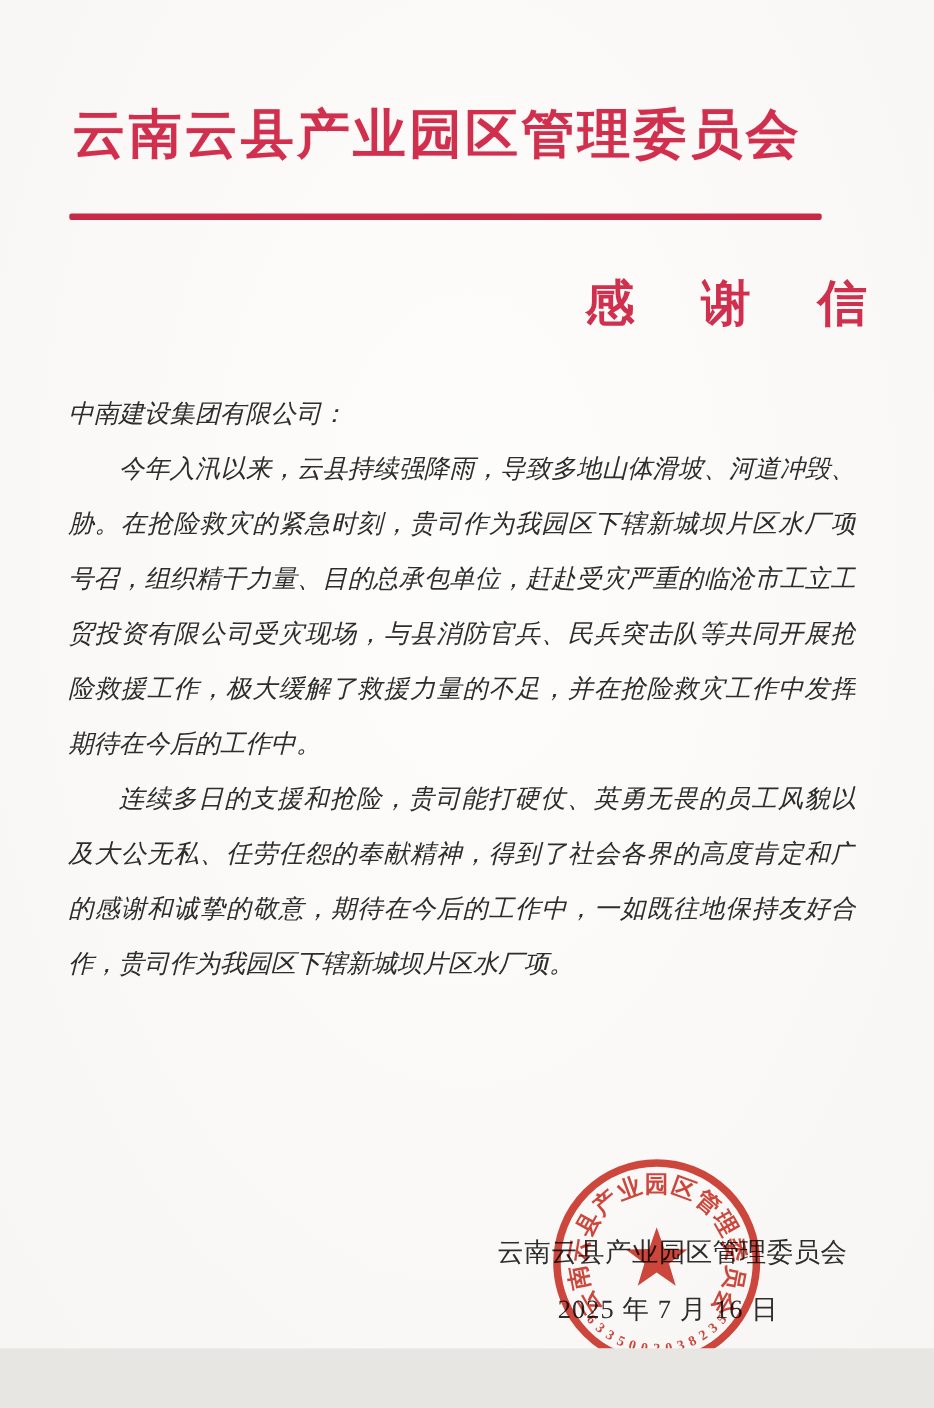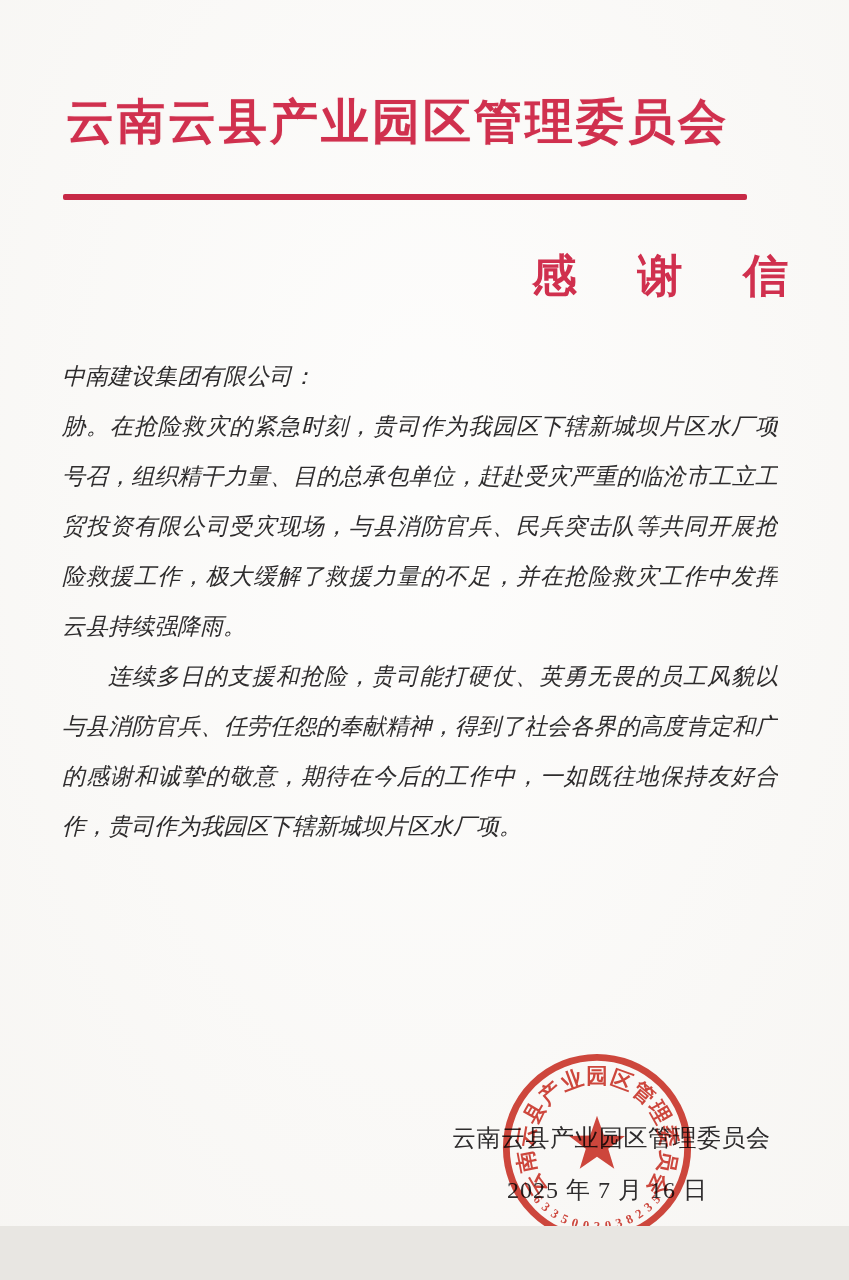--- a/index.html
+++ b/index.html
@@ -57,27 +57,28 @@
 <div class="page">
 
   <div class="letterhead">云南云县产业园区管理委员会</div>
 
   <div class="rule"></div>
 
   <div class="letter-title">感谢信</div>
 
   <div class="body-block">
     <div class="bline">中南建设集团有限公司：</div>
+    <div class="bline fill indent">今年入汛以来，云县持续强降雨，导致多地山体滑坡、河道冲毁、</div>
     <div class="bline fill">胁。在抢险救灾的紧急时刻，贵司作为我园区下辖新城坝片区水厂项</div>
     <div class="bline fill">号召，组织精干力量、目的总承包单位，赶赴受灾严重的临沧市工立工</div>
     <div class="bline fill">贸投资有限公司受灾现场，与县消防官兵、民兵突击队等共同开展抢</div>
     <div class="bline fill">险救援工作，极大缓解了救援力量的不足，并在抢险救灾工作中发挥</div>
-    <div class="bline">云县持续强降雨。</div>
+    <div class="bline">期待在今后的工作中。</div>
     <div class="bline fill indent">连续多日的支援和抢险，贵司能打硬仗、英勇无畏的员工风貌以</div>
-    <div class="bline fill">与县消防官兵、任劳任怨的奉献精神，得到了社会各界的高度肯定和广</div>
+    <div class="bline fill">及大公无私、任劳任怨的奉献精神，得到了社会各界的高度肯定和广</div>
     <div class="bline fill">的感谢和诚挚的敬意，期待在今后的工作中，一如既往地保持友好合</div>
     <div class="bline">作，贵司作为我园区下辖新城坝片区水厂项。</div>
   </div>
 
   <div class="signature">云南云县产业园区管理委员会</div>
   <div class="sig-date">2025 年 7 月 16 日</div>
 
   <svg class="seal" viewBox="0 0 200 200" xmlns="http://www.w3.org/2000/svg" xmlns:xlink="http://www.w3.org/1999/xlink">
     <circle cx="100" cy="100" r="92.5" fill="none" stroke="currentColor" stroke-width="7"></circle>
     <defs>

